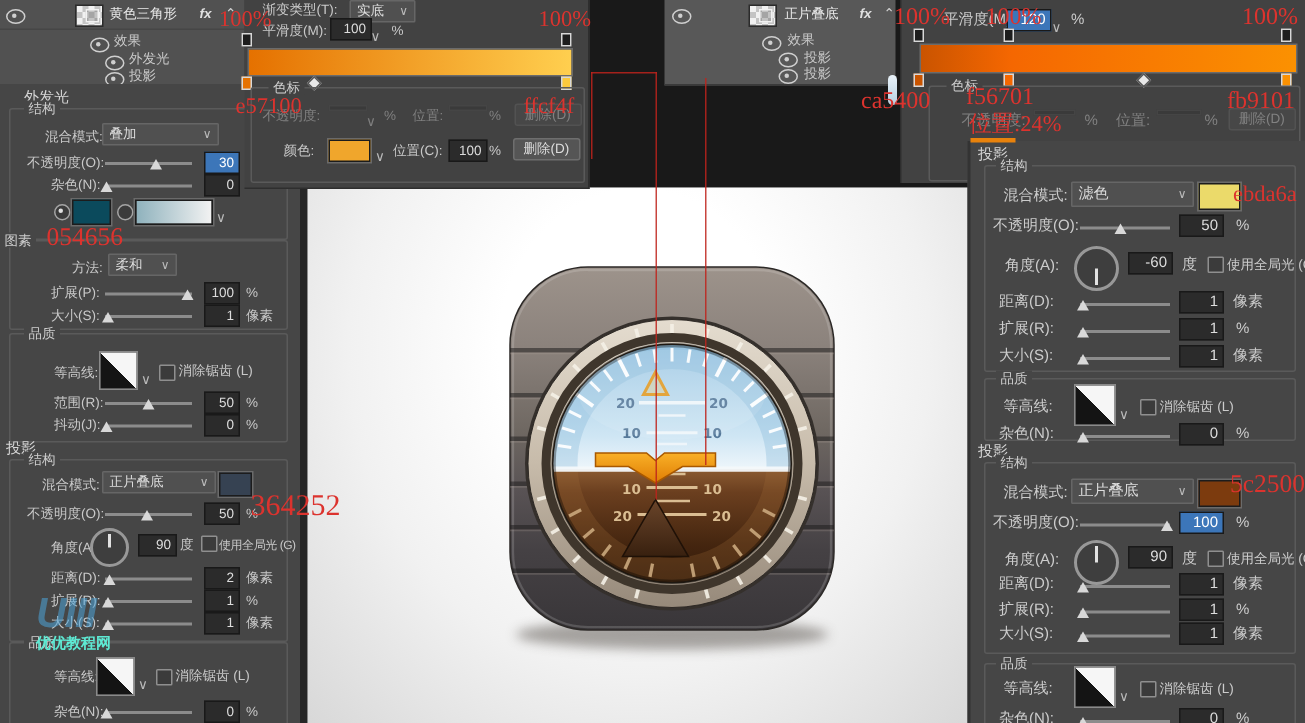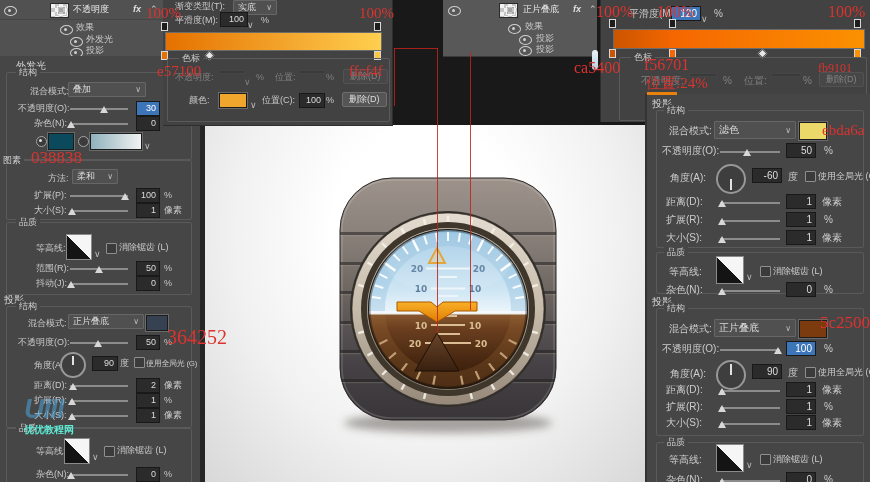--- a/index.html
+++ b/index.html
@@ -235,21 +235,21 @@
 
         <circle cx="243" cy="184" r="79" fill="none" stroke="rgba(0,0,0,.35)" stroke-width="3"></circle>
         <ellipse cx="243" cy="138" rx="62" ry="30" fill="#ffffff" opacity=".10"></ellipse>
       </g>
     </svg>
   </div>
 
   <div class="abs" style="left:0;top:0;width:163px;height:56px;background:#515151;border-bottom:1px solid #3a3a3a;">
     <span class="eye" style="left:4px;top:6px;"></span>
     <span class="checker" style="left:50px;top:3px;width:17px;height:13px;"></span>
-    <span class="t" style="left:73px;top:4px;color:#eaeaea;">不透明度</span>
+    <span class="t" style="left:73px;top:4px;color:#eaeaea;">黄色三角形</span>
     <span class="fx" style="left:133px;top:4px;">fx</span>
     <span class="colx" style="left:150px;top:4px;"></span>
     <div class="abs" style="left:0;top:19px;width:163px;height:1px;background:#464646;"></div>
     <span class="eye" style="left:60px;top:25px;"></span>
     <span class="t" style="left:76px;top:22px;">效果</span>
     <span class="eye" style="left:70px;top:37px;"></span>
     <span class="t" style="left:86px;top:34px;">外发光</span>
     <span class="eye" style="left:70px;top:48px;"></span>
     <span class="t" style="left:86px;top:45px;">投影</span>
   </div>
@@ -545,30 +545,30 @@
         <span class="th" style="left:3%;"></span>
       </span>
     <span class="vb" style="left:139px;top:378px;width:22px;font-size:10px;">0</span>
     <span class="t10" style="left:177px;top:380px;">%</span>
   </div>
 
   <span class="note" style="left:146px;top:5px;">100%</span>
   <span class="note" style="left:359px;top:5px;">100%</span>
   <span class="note" style="left:157px;top:63px;">e57100</span>
   <span class="note" style="left:349px;top:63px;">ffcf4f</span>
-  <span class="note" style="left:31px;top:150px;font-size:17px;">038838</span>
+  <span class="note" style="left:31px;top:150px;font-size:17px;">054656</span>
   <span class="note" style="left:167px;top:329px;font-size:20px;">364252</span>
   <span class="note" style="left:596px;top:4px;font-size:16px;">100%</span>
   <span class="note" style="left:657px;top:4px;font-size:16px;">100%</span>
   <span class="note" style="left:828px;top:4px;font-size:16px;">100%</span>
   <span class="note" style="left:574px;top:60px;font-size:16px;">ca5400</span>
   <span class="note" style="left:644px;top:57px;font-size:16px;">f56701</span>
   <span class="note" style="left:646px;top:75px;font-size:15px;">位置:24%</span>
   <div class="abs" style="left:647px;top:92px;width:30px;height:3px;background:#e8820c;z-index:60;"></div>
-  <span class="note" style="left:818px;top:60px;font-size:12px;">fb9101</span>
+  <span class="note" style="left:818px;top:60px;font-size:16px;">fb9101</span>
   <span class="note" style="left:822px;top:122px;">ebda6a</span>
   <span class="note" style="left:820px;top:315px;font-size:17px;">5c2500</span>
 
   <div class="rline" style="left:394px;top:48px;width:44px;height:1px;"></div>
   <div class="rline" style="left:394px;top:48px;width:1px;height:58px;"></div>
   <div class="rline" style="left:437px;top:48px;width:1px;height:285px;"></div>
   <div class="rline" style="left:470px;top:52px;width:1px;height:258px;"></div>
 
   <div class="abs" style="left:24px;top:396px;z-index:70;">
     <div style="font-size:28px;font-weight:bold;font-style:italic;letter-spacing:-1px;color:rgba(77,164,216,.55);line-height:26px;">UIII</div>

